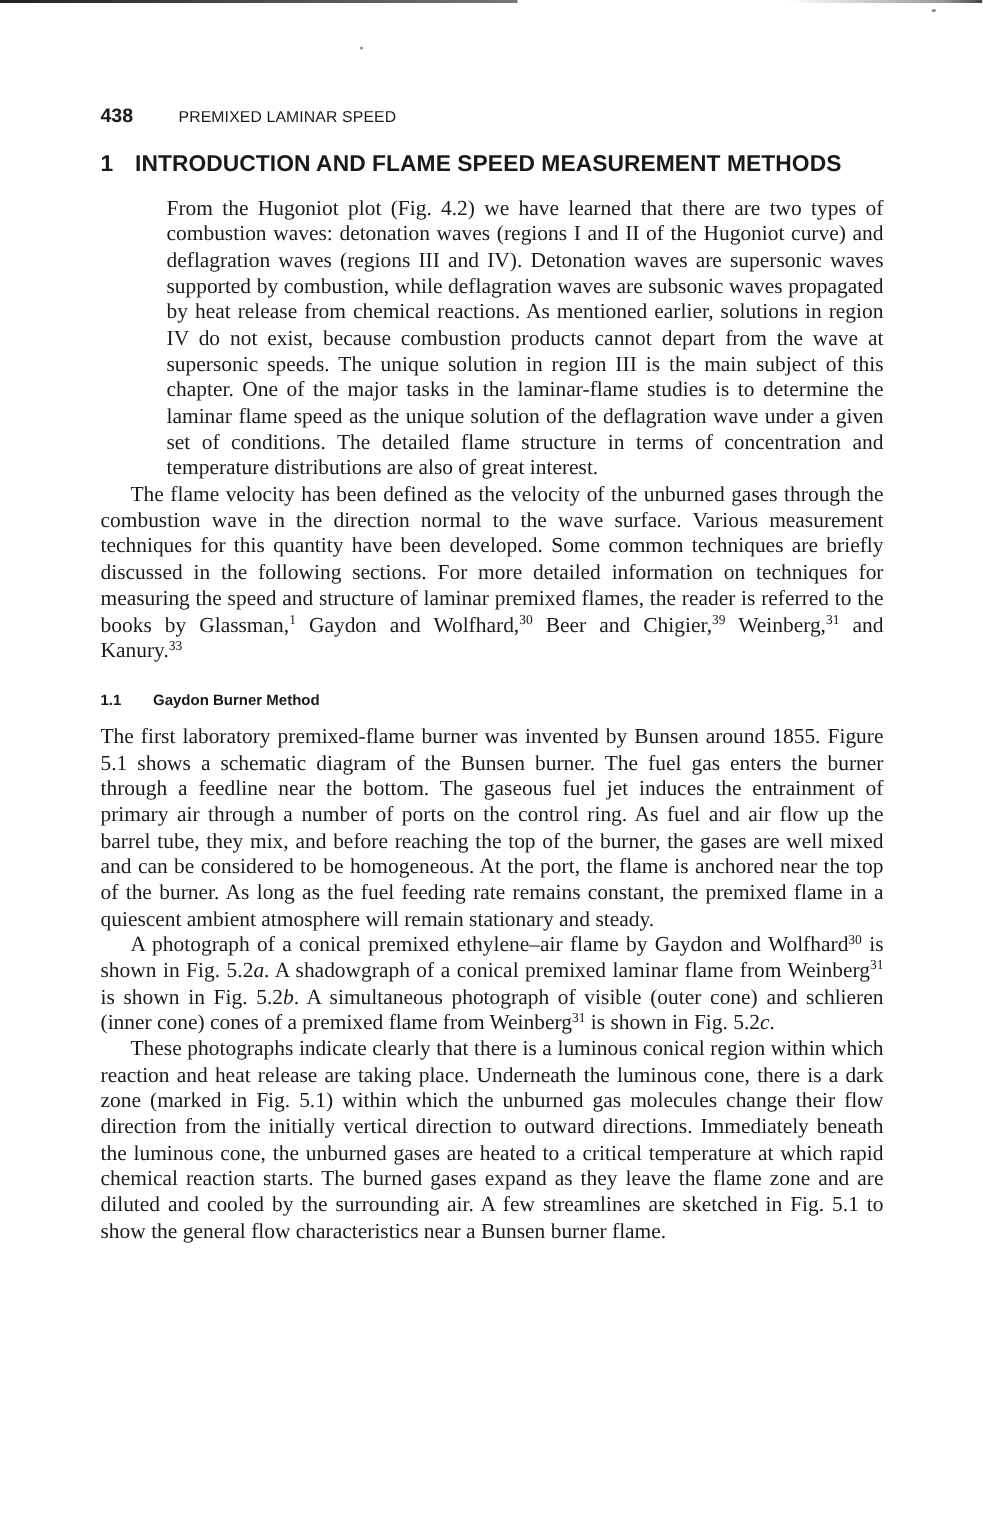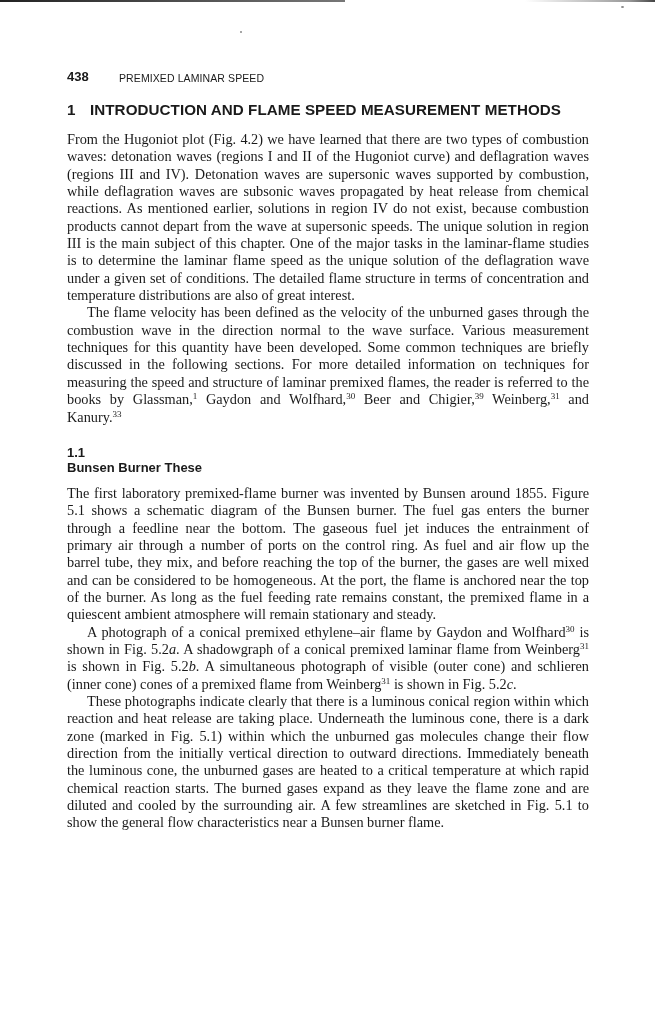--- a/index.html
+++ b/index.html
@@ -56,34 +56,33 @@
     font-size: 15.2px;
     display: flex;
     letter-spacing: 0.05px;
   }
   .section-heading .num { width: 23px; }
   .subsection-heading {
     margin-top: 19px;
     margin-bottom: 10px;
     font-family: "Liberation Sans", sans-serif;
     font-weight: bold;
-    font-size: 13px;
+    font-size: 10px;
     display: flex;
-    flex-direction: column;
   }
   .subsection-heading .num { width: 35px; }
   .body-text {
     font-family: "Liberation Serif", serif;
     font-size: 14.3px;
     line-height: 17.35px;
     text-align: justify;
     margin: 0;
     hyphens: manual;
   }
-  .first-para { margin-top: 13px; }
+  .first-para { margin-top: 13px; margin-left: 44px; }
   .indent { text-indent: 20px; }
   sup {
     font-size: 9px;
     line-height: 0;
     vertical-align: 5px;
   }
   .speck {
     position: absolute;
     background: #888;
     border-radius: 50%;
@@ -108,21 +107,21 @@
     <span>INTRODUCTION AND FLAME SPEED MEASUREMENT METHODS</span>
   </div>
 
   <div id="intro-body">
       <p class="body-text first-para"><span>From the Hugoniot plot (Fig. 4.2) we have learned that there are two types of combustion waves: detonation waves (regions I and II of the Hugoniot curve) and deflagration waves (regions III and IV). Detonation waves are supersonic waves supported by combustion, while deflagration waves are subsonic waves propagated by heat release from chemical reactions. As mentioned earlier, solu­tions in region IV do not exist, because combustion products cannot depart from the wave at supersonic speeds. The unique solution in region III is the main subject of this chapter. One of the major tasks in the laminar-flame studies is to determine the laminar flame speed as the unique solution of the deflagration wave under a given set of conditions. The detailed flame structure in terms of concentration and temperature distributions are also of great interest.</span></p>
       <p class="body-text indent"><span>The flame velocity has been defined as the velocity of the unburned gases through the combustion wave in the direction normal to the wave surface. Various measurement techniques for this quantity have been developed. Some common techniques are briefly discussed in the following sections. For more detailed infor­mation on techniques for measuring the speed and structure of laminar premixed flames, the reader is referred to the books by Glassman,</span><sup>1</sup><span> Gaydon and Wolfhard,</span><sup>30</sup><span> Beer and Chigier,</span><sup>39</sup><span> Weinberg,</span><sup>31</sup><span> and Kanury.</span><sup>33</sup></p>
     </div>
 
   <div class="subsection-heading">
     <span class="num">1.1</span>
-    <span>Bunsen Burner These</span>
+    <span>Gaydon Burner Method</span>
   </div>
 
   <div id="subsection-body">
       <p class="body-text"><span>The first laboratory premixed-flame burner was invented by Bunsen around 1855. Figure 5.1 shows a schematic diagram of the Bunsen burner. The fuel gas enters the burner through a feedline near the bottom. The gaseous fuel jet induces the entrainment of primary air through a number of ports on the control ring. As fuel and air flow up the barrel tube, they mix, and before reaching the top of the burner, the gases are well mixed and can be considered to be homogeneous. At the port, the flame is anchored near the top of the burner. As long as the fuel feeding rate remains constant, the premixed flame in a quiescent ambient atmosphere will remain stationary and steady.</span></p>
       <p class="body-text indent"><span>A photograph of a conical premixed ethylene–air flame by Gaydon and Wolfhard</span><sup>30</sup><span> is shown in Fig. 5.2</span><i>a</i><span>. A shadowgraph of a conical premixed lami­nar flame from Weinberg</span><sup>31</sup><span> is shown in Fig. 5.2</span><i>b</i><span>. A simultaneous photograph of visible (outer cone) and schlieren (inner cone) cones of a premixed flame from Weinberg</span><sup>31</sup><span> is shown in Fig. 5.2</span><i>c</i><span>.</span></p>
       <p class="body-text indent"><span>These photographs indicate clearly that there is a luminous conical region within which reaction and heat release are taking place. Underneath the lumi­nous cone, there is a dark zone (marked in Fig. 5.1) within which the unburned gas molecules change their flow direction from the initially vertical direction to outward directions. Immediately beneath the luminous cone, the unburned gases are heated to a critical temperature at which rapid chemical reaction starts. The burned gases expand as they leave the flame zone and are diluted and cooled by the surrounding air. A few streamlines are sketched in Fig. 5.1 to show the general flow characteristics near a Bunsen burner flame.</span></p>
     </div>
 </div>
 
 </body></html>

